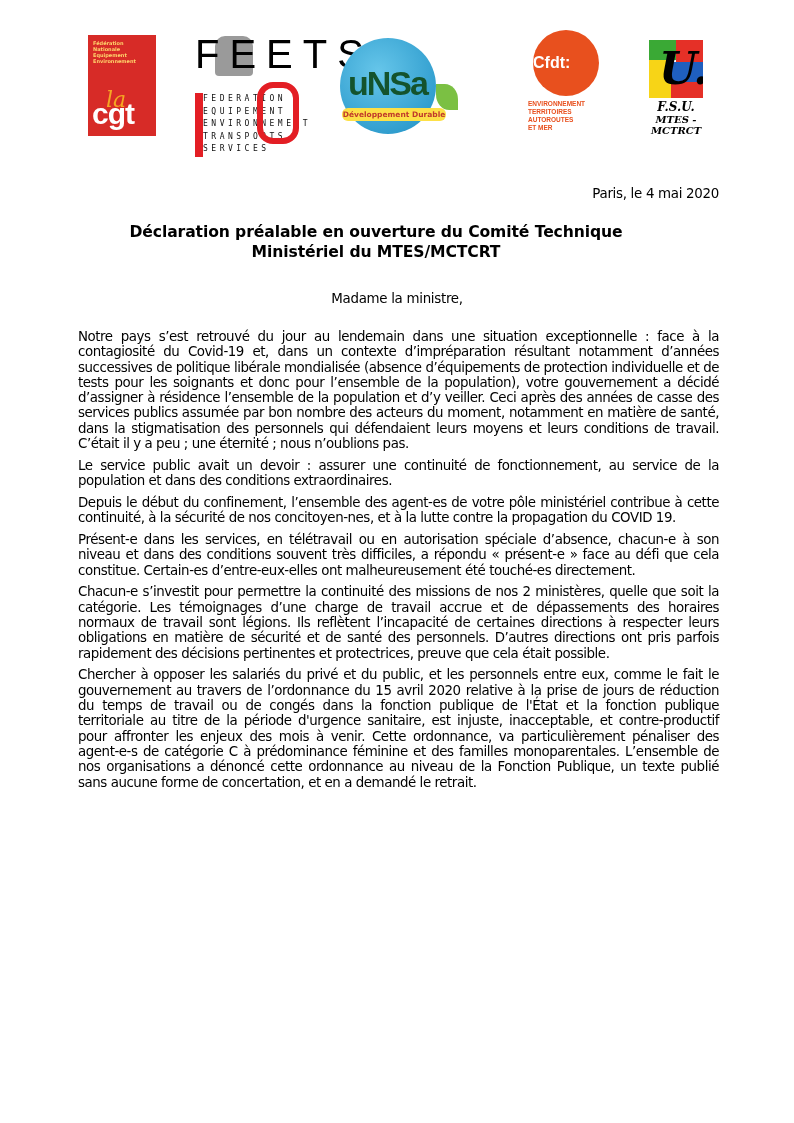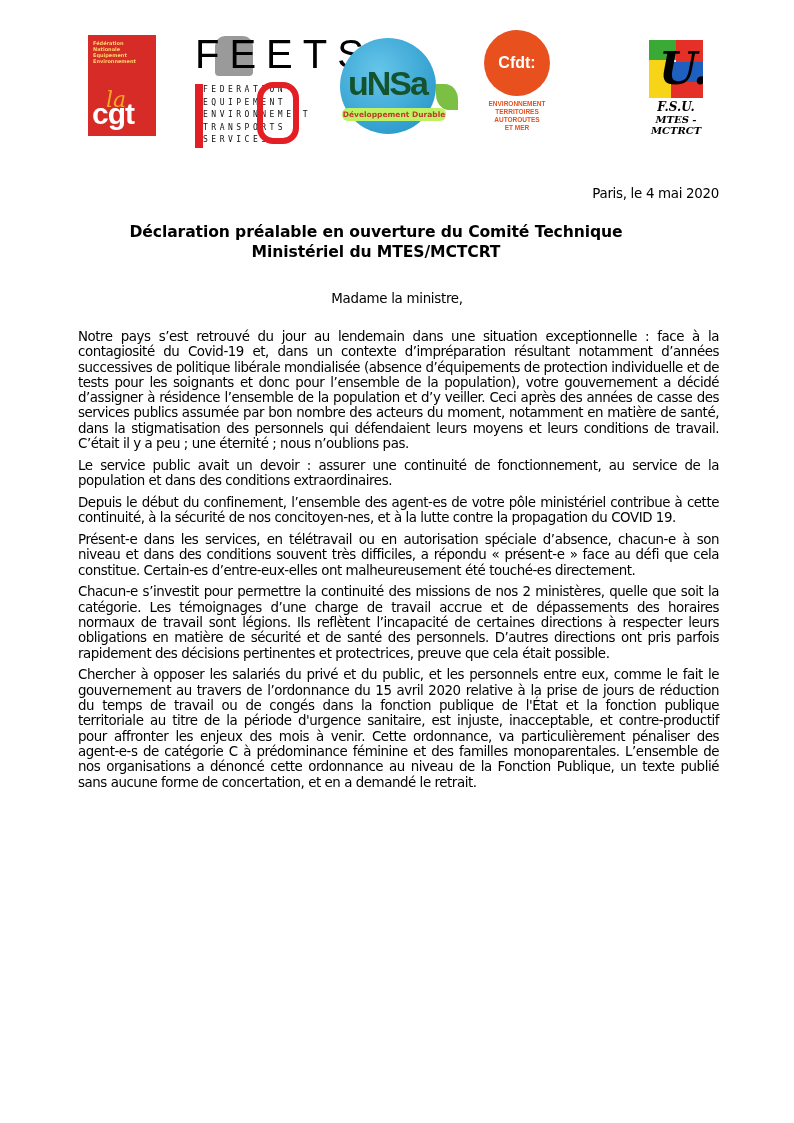--- a/index.html
+++ b/index.html
@@ -9,30 +9,30 @@
   .logo { position: absolute; }
   
   .cgt { left: 88px; top: 5px; width: 68px; height: 101px; background: #d72b27; color: #fff; }
   .cgt .small { position: absolute; left: 5px; top: 5px; font-size: 5px; line-height: 6px; color: #ffd36b; font-weight: bold; }
   .cgt .la { position: absolute; left: 18px; top: 44px; font-family: "DejaVu Serif", serif; font-style: italic; color: #f5a623; font-size: 22px; margin-top: 8px; }
   .cgt .main { position: absolute; left: 4px; top: 62px; font-family: "Liberation Sans", sans-serif; font-weight: bold; font-size: 30px; letter-spacing: -1px; }
   
   .feets { left: 195px; top: 2px; width: 100px; height: 108px; }
   .feets .ftitle { position: absolute; left: 0; top: 0; font-family: "Liberation Sans", sans-serif; font-size: 40px; letter-spacing: 10px; }
   .feets .fist { position: absolute; left: 20px; top: 4px; width: 38px; height: 40px; background: #9a9a9a; border-radius: 10px 10px 4px 4px; }
-  .feets .grid { position: absolute; left: 0; top: 52px; width: 98px; height: 64px; background: #fff; border-left: 8px solid #e31e24; font-family: "DejaVu Sans Mono", monospace; font-size: 8px; line-height: 12.6px; letter-spacing: 3.5px; color:#111; }
+  .feets .grid { position: absolute; left: 0; top: 61px; width: 98px; height: 64px; background: #fff; border-left: 8px solid #e31e24; font-family: "DejaVu Sans Mono", monospace; font-size: 8px; line-height: 12.6px; letter-spacing: 3.5px; color:#111; }
   .feets .ring { position: absolute; left: 62px; top: 50px; width: 30px; height: 50px; border: 6px solid #e31e24; border-radius: 16px; }
   
   .unsa { left: 340px; top: 8px; width: 120px; height: 98px; }
   .unsa .circle { position: absolute; left: 0; top: 0; width: 96px; height: 96px; border-radius: 50%; background: radial-gradient(circle at 40% 35%, #66c6ea, #1d8fc4); }
   .unsa .txt { position: absolute; left: 8px; top: 26px; font-family: "Liberation Sans", sans-serif; font-size: 34px; font-weight: bold; color: #14532d; letter-spacing: -2px; }
   .unsa .leaf { position: absolute; left: 96px; top: 46px; width: 22px; height: 26px; background: #7bc043; border-radius: 0 60% 0 60%; }
-  .unsa .band { position: absolute; left: 2px; top: 70px; width: 104px; height: 13px; background: #bef264; border-radius: 6px; font-size: 7.5px; font-weight: bold; color: #c0392b; line-height: 13px; text-align: center; }
+  .unsa .band { position: absolute; left: 2px; top: 70px; width: 104px; height: 13px; background: #fde047; border-radius: 6px; font-size: 7.5px; font-weight: bold; color: #c0392b; line-height: 13px; text-align: center; }
   
-  .cfdt { left: 479px; top: 0; width: 76px; height: 108px; text-align: center; }
+  .cfdt { left: 528px; top: 0; width: 76px; height: 108px; text-align: left; }
   .cfdt .circle { width: 66px; height: 66px; border-radius: 50%; background: #e8501e; color: #fff; font-family: "Liberation Sans", sans-serif; font-weight: bold; font-size: 16px; line-height: 66px; margin: 0 auto; }
   .cfdt .sub { font-family: "Liberation Sans", sans-serif; font-size: 6.5px; font-weight: bold; color: #e8501e; line-height: 8px; margin-top: 4px; }
   
   .fsu { left: 640px; top: 10px; width: 72px; height: 98px; text-align: center; }
   .fsu .sq { position: relative; width: 54px; height: 58px; margin: 0 auto; overflow: hidden; }
   .fsu .sq span { position: absolute; }
   .fsu .u { position: absolute; left: 10px; top: 2px; font-family: "DejaVu Serif", serif; font-style: italic; font-weight: bold; font-size: 44px; color: #000; line-height: 54px; }
   .fsu .name { font-family: "DejaVu Serif", serif; font-style: italic; font-weight: bold; font-size: 12px; margin-top: 2px; }
   .fsu .sub2 { font-family: "DejaVu Serif", serif; font-style: italic; font-weight: bold; font-size: 10px; }
 

